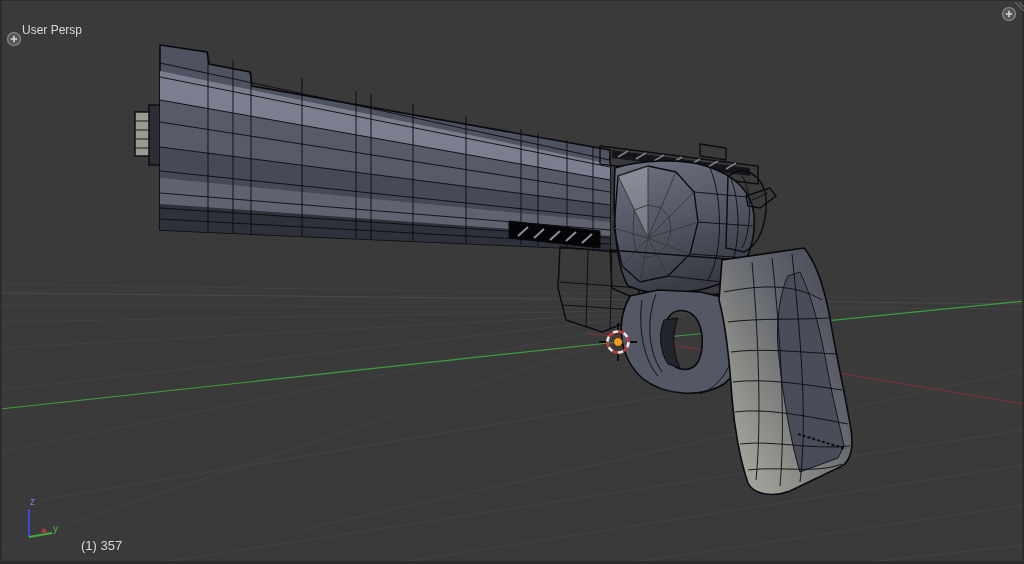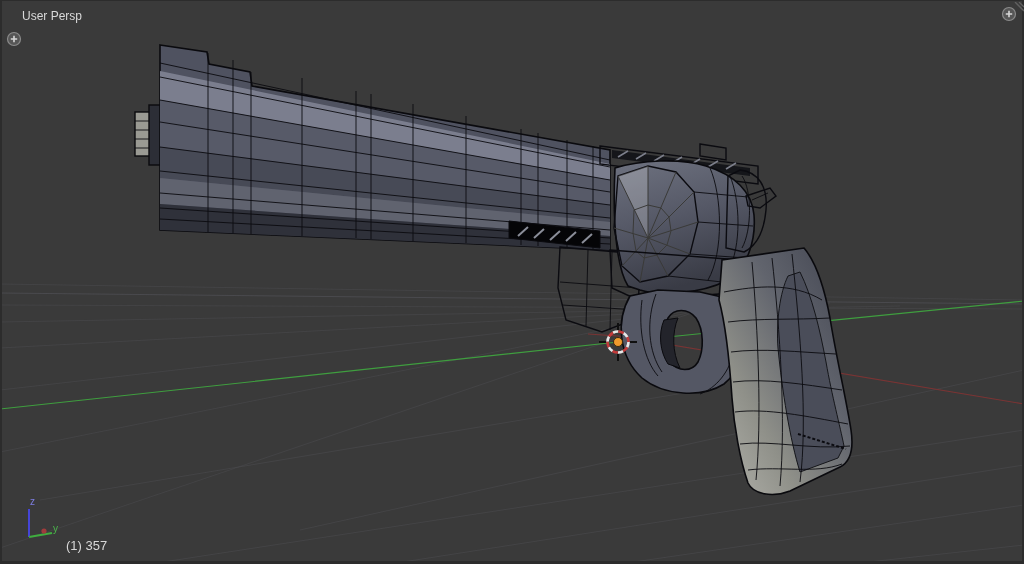--- a/index.html
+++ b/index.html
@@ -8,26 +8,26 @@
     background:var(--c-background,#3a3a3a);
     font-family:"Liberation Sans","DejaVu Sans",sans-serif;
   }
   .scene{position:absolute;left:0;top:0;}
   .edge{position:absolute;background:var(--c-border,#2c2c2c);}
   .edge.top{left:0;top:0;width:1024px;height:1px;}
   .edge.bottom{left:0;top:561px;width:1024px;height:3px;}
   .edge.left{left:0;top:0;width:2px;height:564px;}
   .edge.right{left:1022px;top:0;width:2px;height:564px;}
   .view-name{
-    position:absolute;left:22px;top:9px;font-size:12px;line-height:14px;
+    position:absolute;left:22px;top:23px;font-size:12px;line-height:14px;
     color:var(--c-text,#d8d8d8);
     text-align:center;
   }
   .object-info{
-    position:absolute;left:66px;top:538px;font-size:13px;line-height:15px;
+    position:absolute;left:81px;top:538px;font-size:13px;line-height:15px;
     color:var(--c-text,#d8d8d8);
   }
   .gizmo-label{position:absolute;font-size:10px;line-height:10px;}
   .gizmo-label.z{left:30px;top:497px;color:var(--c-label_z,#7d7de0);}
   .gizmo-label.y{left:53px;top:524px;color:var(--c-label_y,#4ab54a);}
   .expand-btn{
     position:absolute;width:16px;height:16px;padding:0;border:none;
     background:transparent;cursor:pointer;
   }
   .expand-btn.tr{left:1001px;top:6px;}

